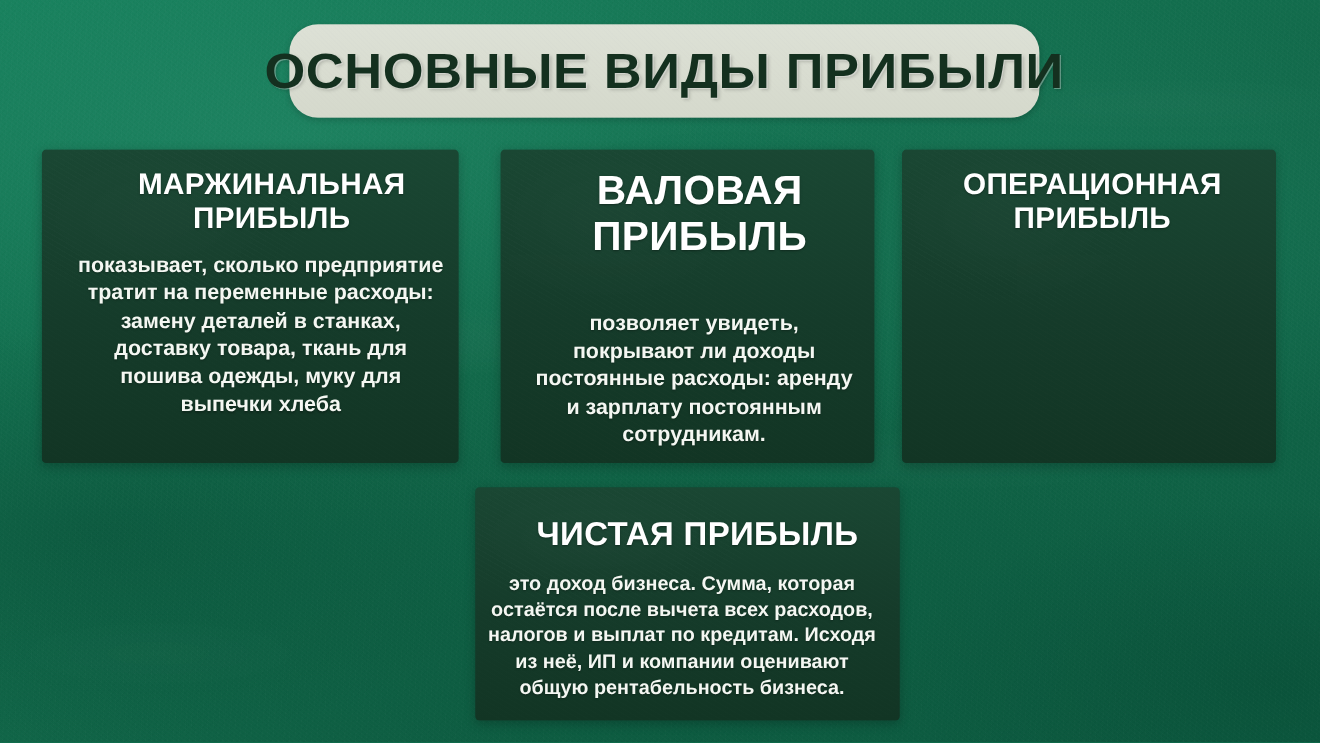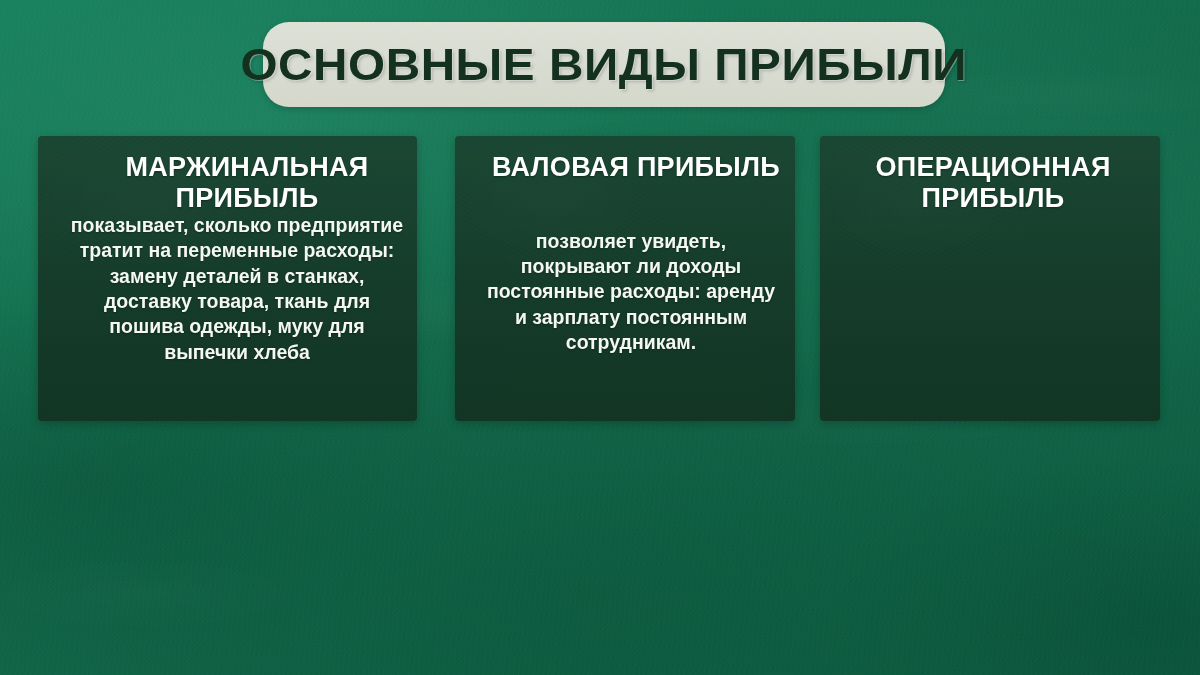--- a/index.html
+++ b/index.html
@@ -129,25 +129,25 @@
     font-weight:700;
     color:#f4f7f2;
     text-align:center;
     line-height:1.30;
     text-shadow:0 1px 2px rgba(0,0,0,0.30);
   }
 
   
   #card-marginal { left:38px;  top:136px; width:379px; height:285px; padding:16px 10px 14px; }
   #card-marginal .card-title { font-size:27px; width:320px; }
-  #card-marginal .card-body  { font-size:19.5px; width:340px; }
+  #card-marginal .card-body  { font-size:19.5px; width:340px; margin-top:16px; }
 
   
   #card-gross { left:455px; top:136px; width:340px; height:285px; padding:16px 14px 14px; }
-  #card-gross .card-title { font-size:27px; width:290px; }
+  #card-gross .card-title { font-size:37px; width:290px; }
   #card-gross .card-body  { font-size:19.5px; width:300px; margin-top:46px;margin-left:32px; }
 
   
   #card-operating { left:820px; top:136px; width:340px; height:285px; padding:16px 12px 14px; }
   #card-operating .card-title { font-size:27px; width:310px; }
   #card-operating .card-body  { font-size:19.5px; width:312px; margin-top:38px; }
 
   
   #card-net { left:432px; top:443px; width:386px; height:212px; padding:26px 14px 16px; }
   #card-net .card-title { font-size:30px; width:340px; }
@@ -175,14 +175,19 @@
     <span class="tex"></span>
     <div class="card-title">ВАЛОВАЯ ПРИБЫЛЬ</div>
     <div class="card-body">позволяет увидеть, покрывают ли доходы постоянные расходы: аренду и зарплату постоянным сотрудникам.</div>
   </div>
 
   <div class="card" id="card-operating">
     <span class="tex"></span>
     <div class="card-title">ОПЕРАЦИОННАЯ ПРИБЫЛЬ</div>
   </div>
 
+  <div class="card" id="card-net">
+    <span class="tex"></span>
+    <div class="card-title">ЧИСТАЯ ПРИБЫЛЬ</div>
+    <div class="card-body">это доход бизнеса. Сумма, которая остаётся после вычета всех расходов, налогов и выплат по кредитам. Исходя из неё, ИП и компании оценивают общую рентабельность бизнеса.</div>
+  </div>
 
 </div>
 
 </body></html>

